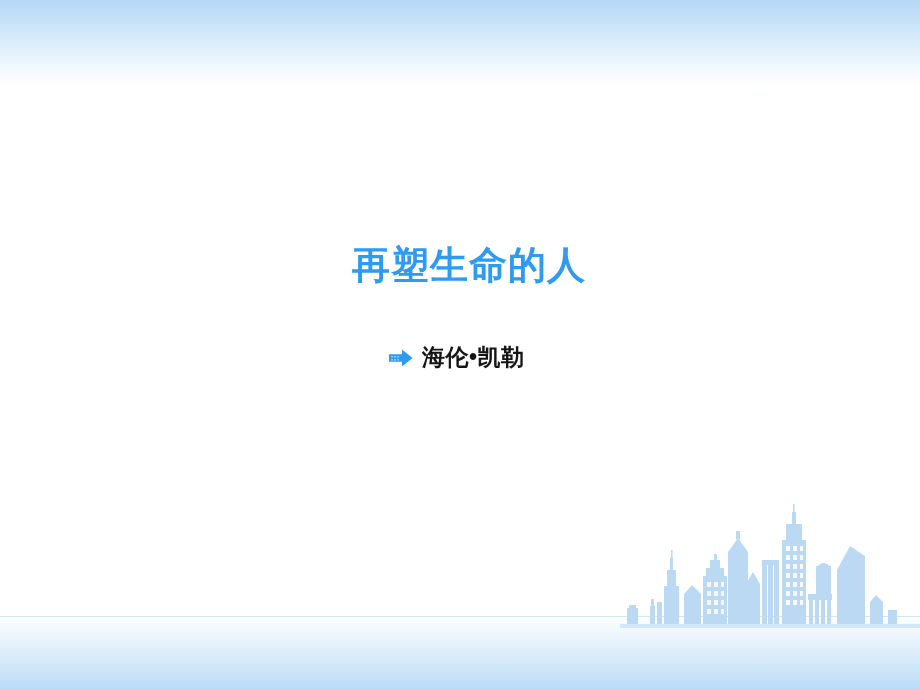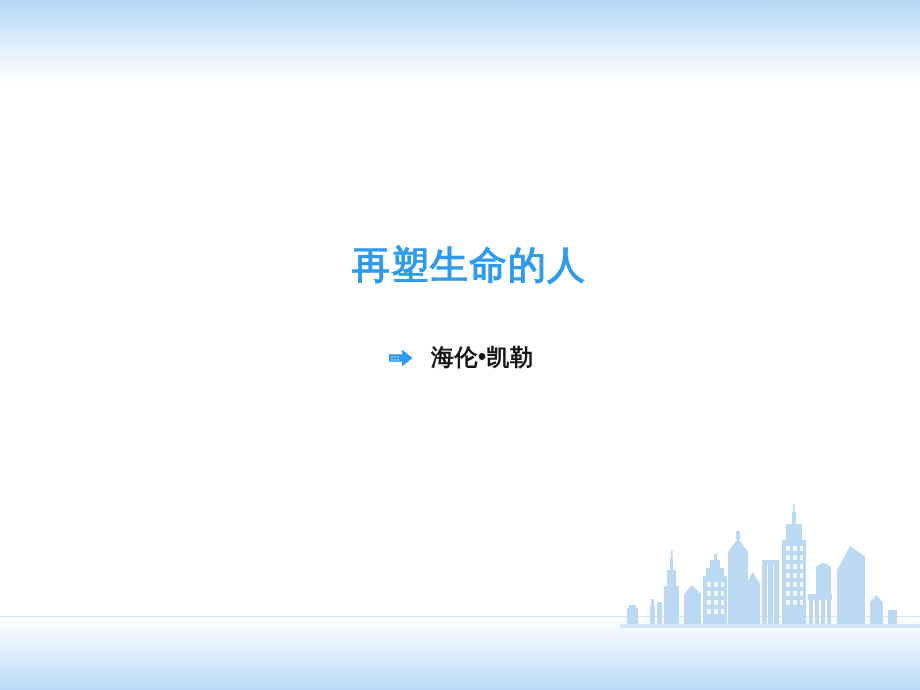--- a/index.html
+++ b/index.html
@@ -81,21 +81,21 @@
     margin-top: 25px;
   }
 
   
   .subtitle-row {
     position: absolute;
     left: 389px;
     top: 342px;
     display: flex;
     align-items: center;
-    gap: 18px;
+    gap: 9px;
     white-space: nowrap;
   }
   .arrow-icon {
     display: block;
     width: 24px;
     height: 18px;
     flex: none;
   }
   .subtitle-text {
     font-size: 23px;

